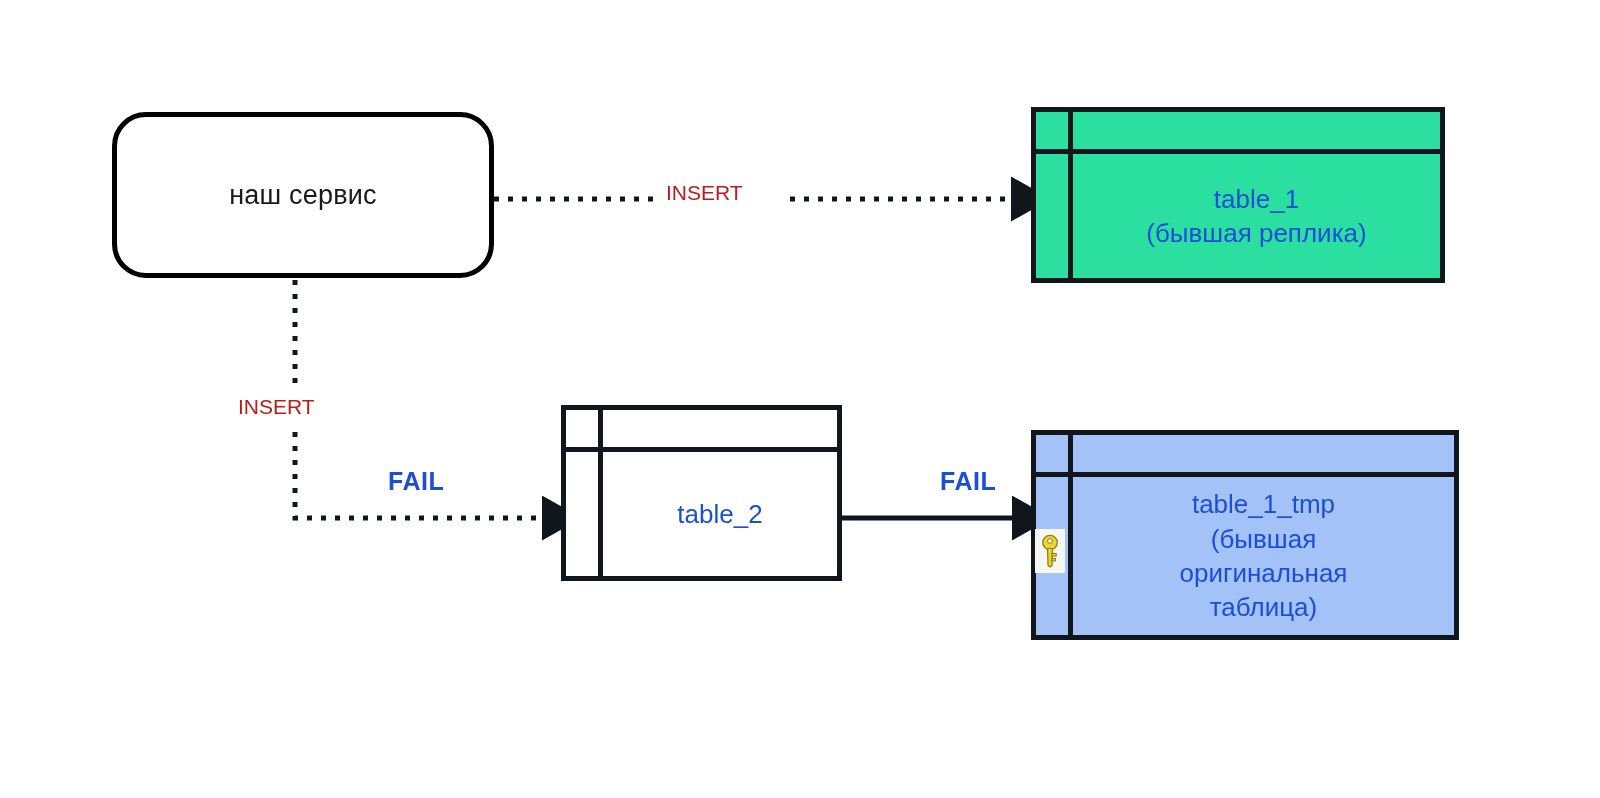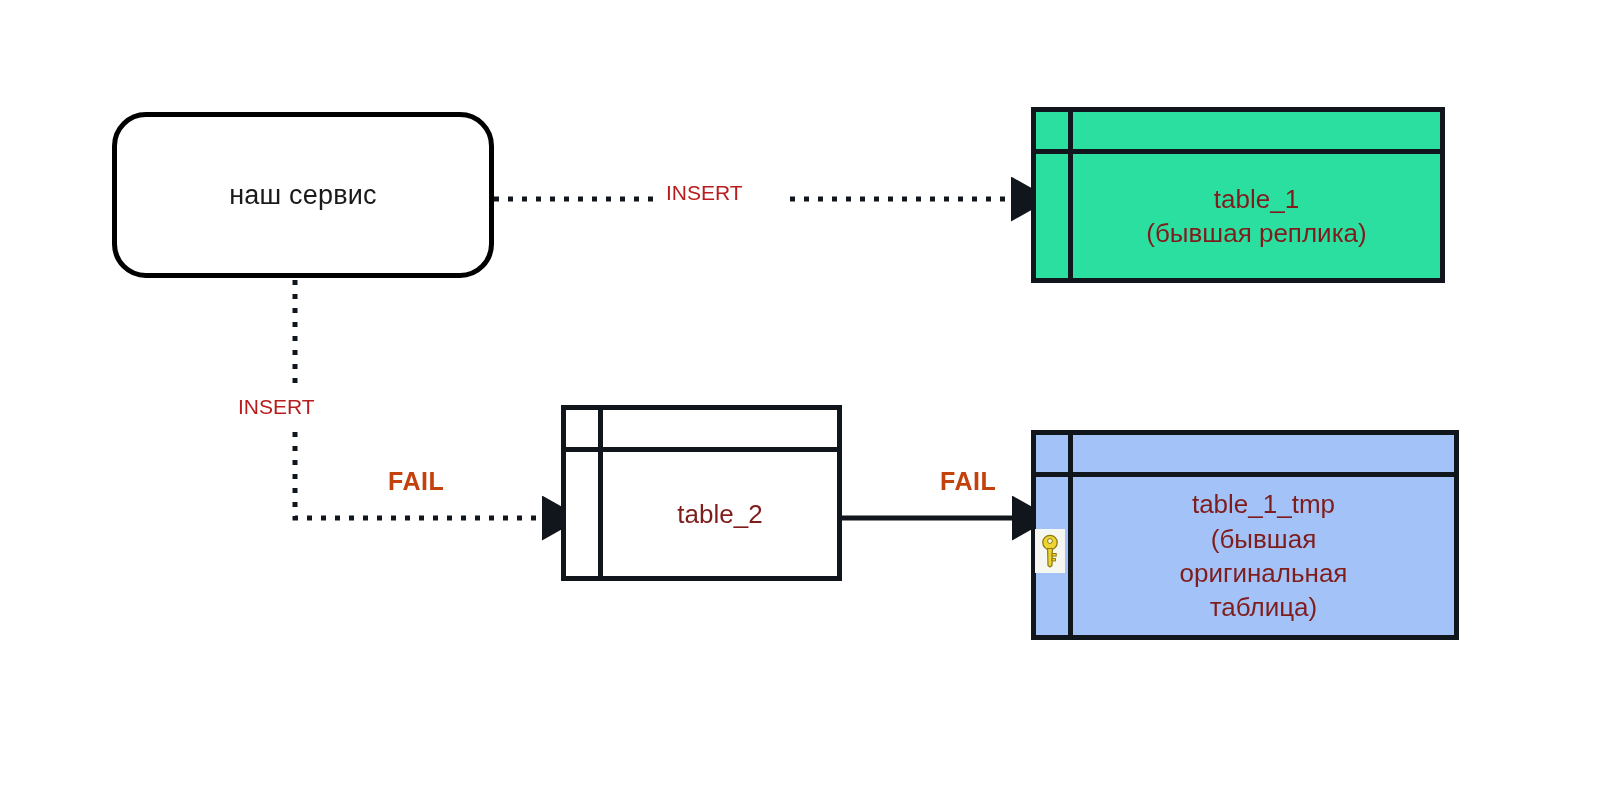--- a/index.html
+++ b/index.html
@@ -80,21 +80,21 @@
     display: flex;
     align-items: center;
     justify-content: center;
     text-align: center;
     box-sizing: border-box;
     padding: 2px 8px;
   }
   .table-title {
     font-size: 26px;
     line-height: 1.32;
-    color: #7f1d1d;
+    color: #1d4ed8;
     white-space: pre-line;
   }
 
   #node-table1 {
     left: 1031px;
     top: 107px;
     width: 414px;
     height: 176px;
     background: #2bdfa0;
   }
@@ -135,21 +135,21 @@
   }
 
   
   .edge-label {
     position: absolute;
     font-size: 21px;
     color: #b91c1c;
     white-space: nowrap;
   }
   .edge-label.fail {
-    color: #c2410c;
+    color: #1d4ed8;
     font-weight: bold;
     font-size: 25px;
     letter-spacing: 0.5px;
   }
   #label-insert-h { left: 666px; top: 181px; }
   #label-insert-v { left: 238px; top: 395px; }
   #label-fail-1   { left: 388px; top: 467px; }
   #label-fail-2   { left: 940px; top: 467px; }
 </style>
 </head>

